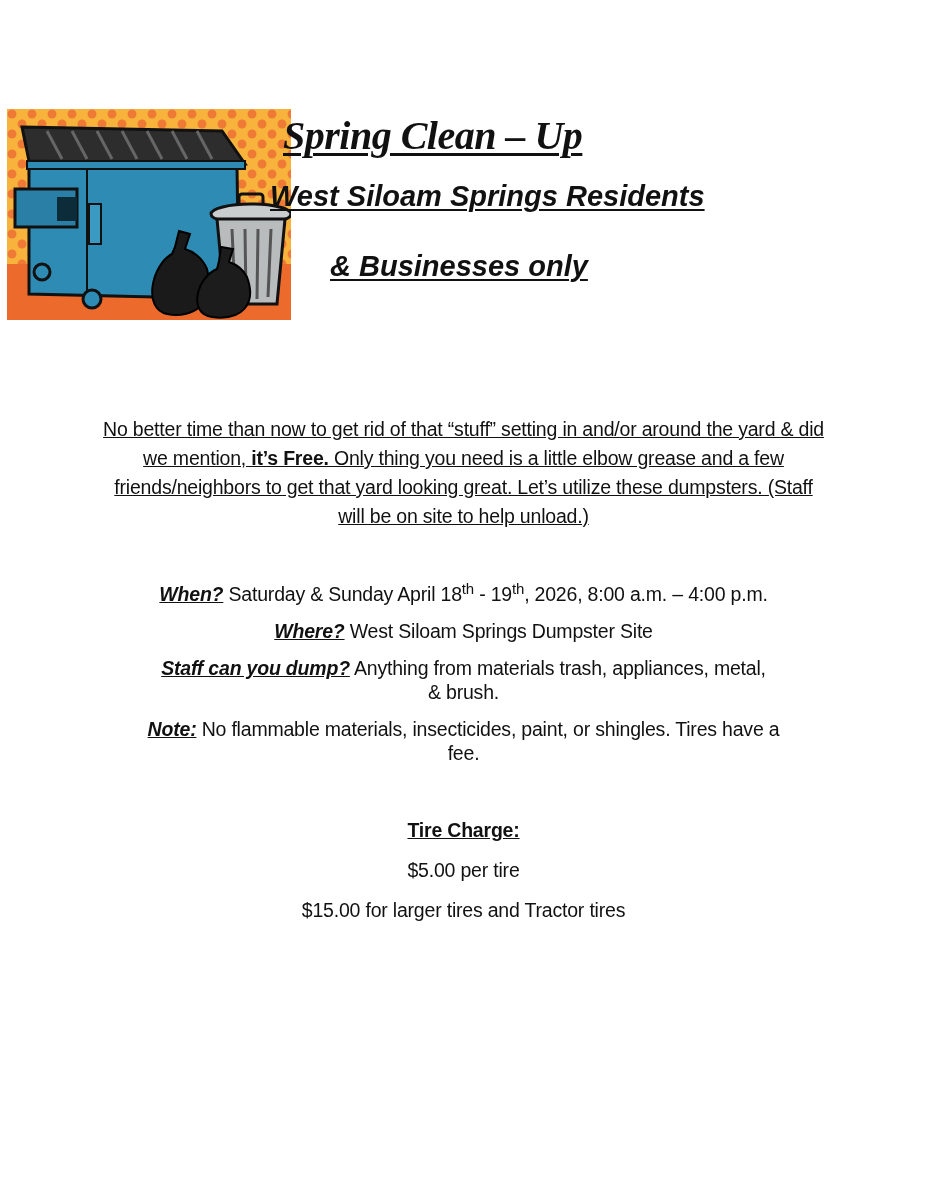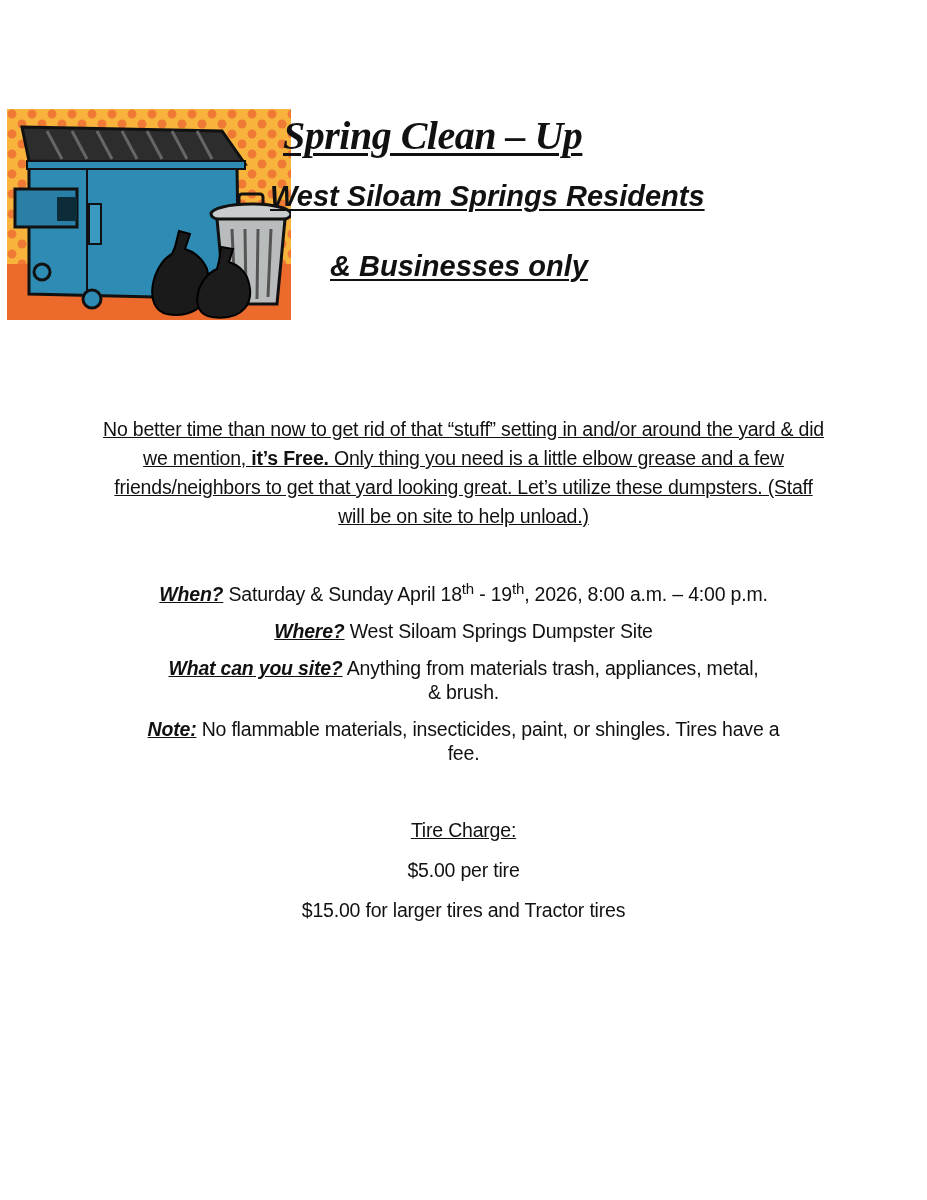--- a/index.html
+++ b/index.html
@@ -7,21 +7,21 @@
   .illus{position:absolute;left:7px;top:109px;width:284px;height:211px;overflow:hidden;}
   .title{position:absolute;left:283px;top:112px;font-size:40px;font-weight:bold;font-style:italic;text-decoration:underline;text-decoration-thickness:3px;text-underline-offset:4px;letter-spacing:-0.5px;white-space:nowrap;font-family:Liberation Serif, serif;}
   .sub1{position:absolute;left:270px;top:180px;font-size:29px;font-weight:bold;font-style:italic;text-decoration:underline;text-decoration-thickness:2px;text-underline-offset:3px;white-space:nowrap;text-align:right;}
   .sub2{position:absolute;left:330px;top:232px;font-size:29px;font-weight:bold;font-style:italic;text-decoration:underline;text-decoration-thickness:2px;text-underline-offset:3px;white-space:nowrap;margin-top:18px;}
   .body{position:absolute;left:100px;width:727px;text-align:center;font-family:"Liberation Sans Narrow","Liberation Sans",sans-serif;font-size:19.5px;line-height:29px;letter-spacing:-0.2px;text-decoration:underline;}
   .intro{top:415px;}
   .bu{font-weight:bold;text-decoration:underline;}
   .biu{font-weight:bold;font-style:italic;text-decoration:underline;}
   .line{position:absolute;left:100px;width:727px;text-align:center;font-size:19.5px;line-height:24px;letter-spacing:-0.2px;}
   sup{font-size:15px;line-height:0;}
-  .tire-h{font-weight:normal;text-decoration:underline;}
+  .tire-h{font-weight:bold;text-decoration:underline;}
 </style>
 </head>
 <body>
 
 <div class="illus">
   <svg width="284" height="211" viewBox="0 0 284 211" xmlns="http://www.w3.org/2000/svg">
     <defs>
       <pattern id="dots" x="0" y="0" width="20" height="20" patternUnits="userSpaceOnUse">
         <circle cx="5" cy="5" r="4.5" fill="#ee7a35"></circle>
         <circle cx="15" cy="15" r="4.5" fill="#ee7a35"></circle>
@@ -70,19 +70,19 @@
 <div class="title">Spring Clean – Up</div>
 <div class="sub1">West Siloam Springs Residents</div>
 <div class="sub2">&amp; Businesses only</div>
 
 <div class="body intro"><span>No better time than now to get rid of that “stuff” setting in and/or around the yard &amp; did we mention, </span><span class="bu">it’s Free. </span><span> Only thing you need is a little elbow grease and a few friends/neighbors to get that yard looking great. Let’s utilize these dumpsters. (Staff will be on site to help unload.)</span></div>
 
 <div class="line" style="top:582px;"><span class="biu">When?</span><span> Saturday &amp; Sunday April 18</span><sup>th</sup><span> - 19</span><sup>th</sup><span>, 2026, 8:00 a.m. – 4:00 p.m.</span></div>
 
 <div class="line" style="top:619px;"><span class="biu">Where?</span><span> West Siloam Springs Dumpster Site</span></div>
 
-<div class="line" style="top:656px;"><span class="biu">What can you site?</span><span> Anything from materials trash, appliances, metal,</span><br><span>&amp; brush.</span></div>
+<div class="line" style="top:656px;"><span class="biu">Staff can you dump?</span><span> Anything from materials trash, appliances, metal,</span><br><span>&amp; brush.</span></div>
 
 <div class="line" style="top:717px;"><span class="biu">Note:</span><span> No flammable materials, insecticides, paint, or shingles. Tires have a</span><br><span>fee.</span></div>
 
 <div class="line tire-h" style="top:818px;">Tire Charge:</div>
 <div class="line" style="top:858px;">$5.00 per tire</div>
 <div class="line" style="top:898px;">$15.00 for larger tires and Tractor tires</div>
 
 </body></html>

